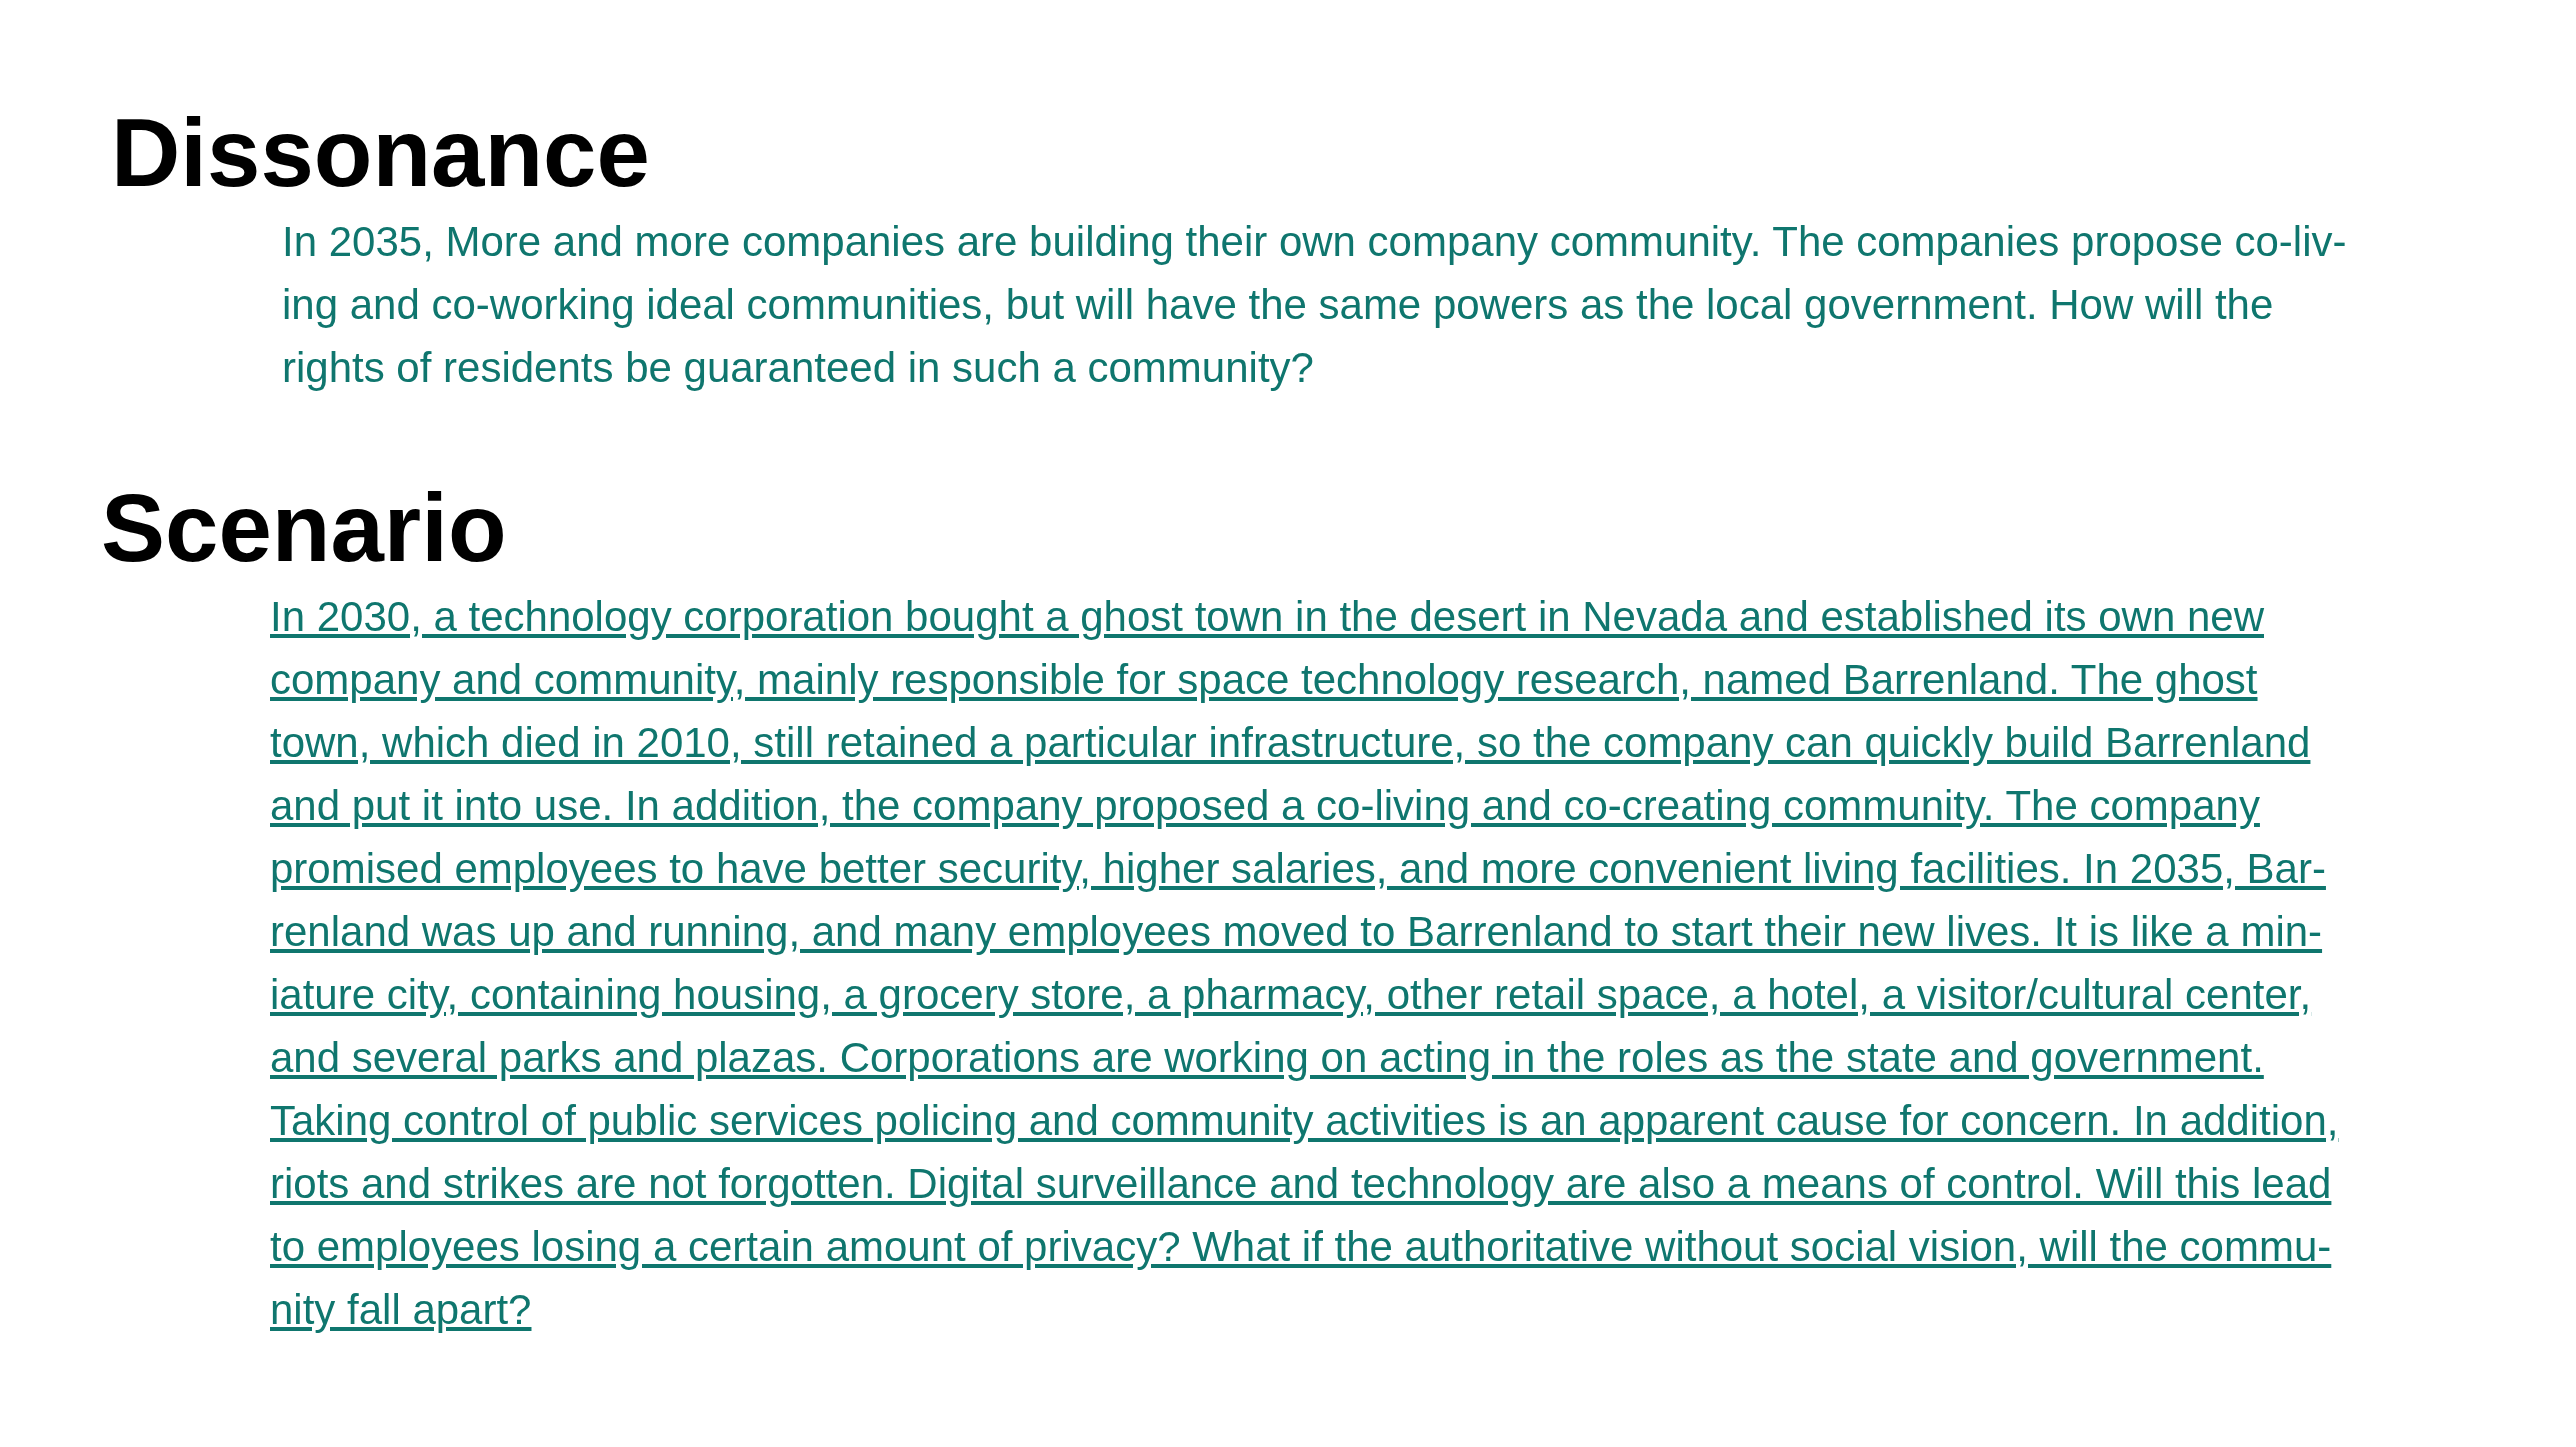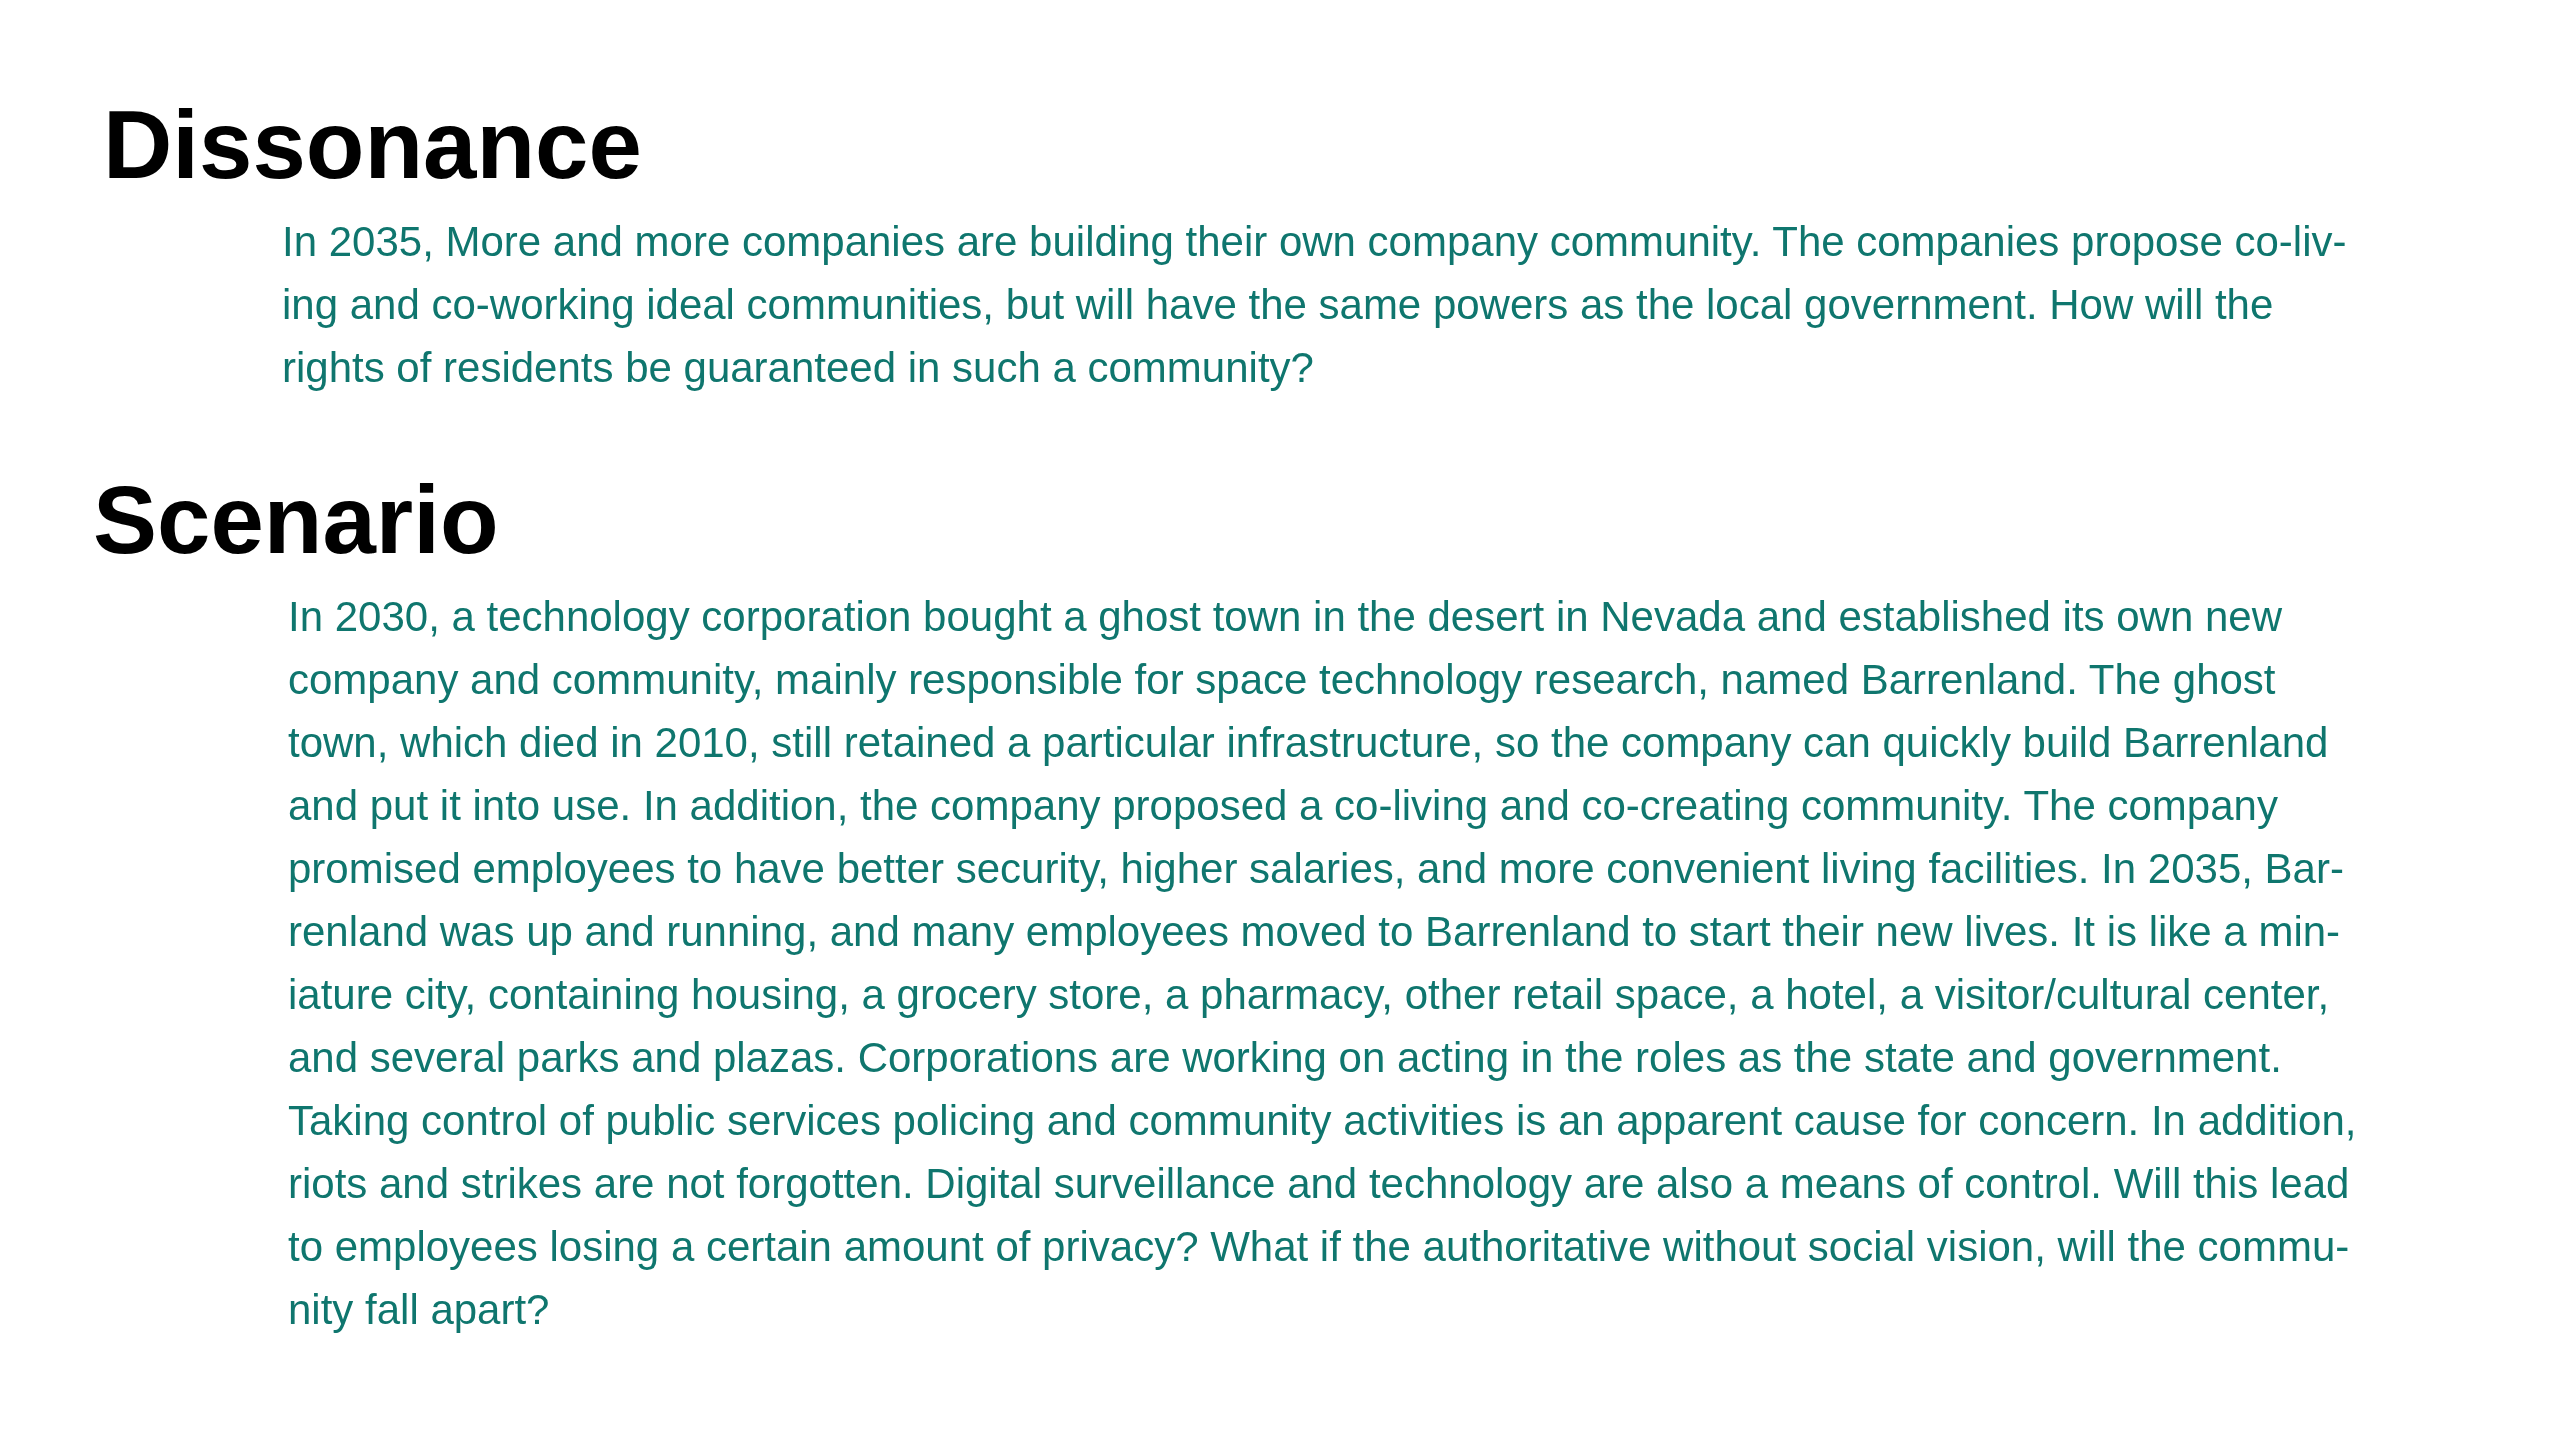--- a/index.html
+++ b/index.html
@@ -11,21 +11,21 @@
     position: relative;
     width: 2576px;
     height: 1448px;
     background: #ffffff;
     color: #000000;
     font-family: "Liberation Sans", "DejaVu Sans", sans-serif;
     overflow: hidden;
   }
   .heading {
     position: absolute;
-    margin: 4px;
+    margin: 12px;
     font-size: 96px;
     font-weight: 700;
     line-height: 1;
     white-space: pre;
     color: #000000;
   }
   .heading-dissonance {
     left: 99px;
     top: 93px;
   }
@@ -40,22 +40,23 @@
     font-weight: 400;
     line-height: 63px;
     white-space: pre; 
     color: #0f766e;
   }
   .para-dissonance {
     left: 266px;
     top: 194px;
   }
   .para-scenario {
-    left: 272px;
+    left: 254px;
     top: 569px;
+    text-decoration: underline;
   }
 </style>
 </head>
 <body>
 
 <div class="page">
 
   <h1 class="heading heading-dissonance">Dissonance</h1>
 
   <div class="para para-dissonance">In 2035, More and more companies are building their own company community. The companies propose co-liv-

